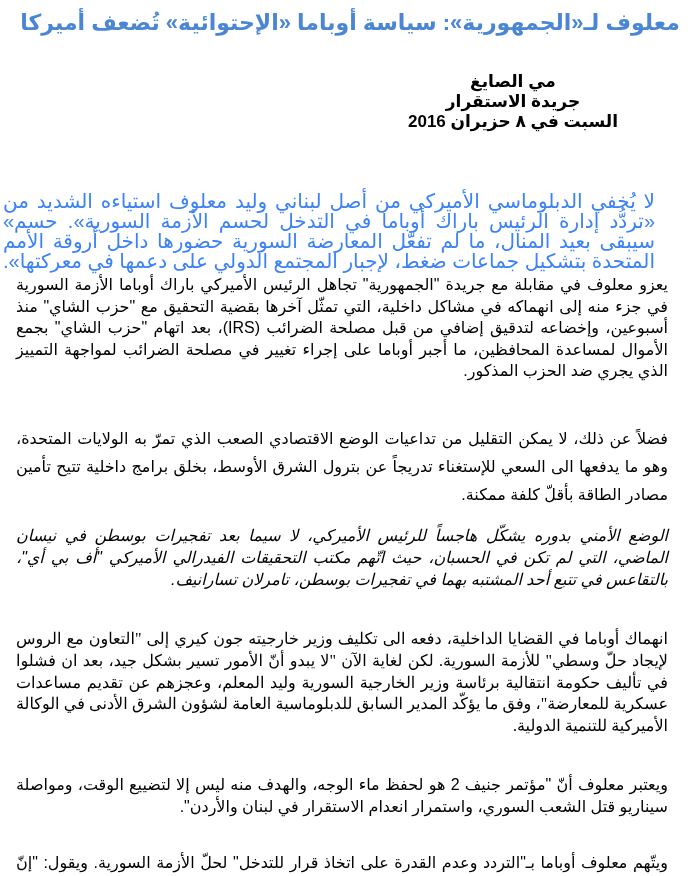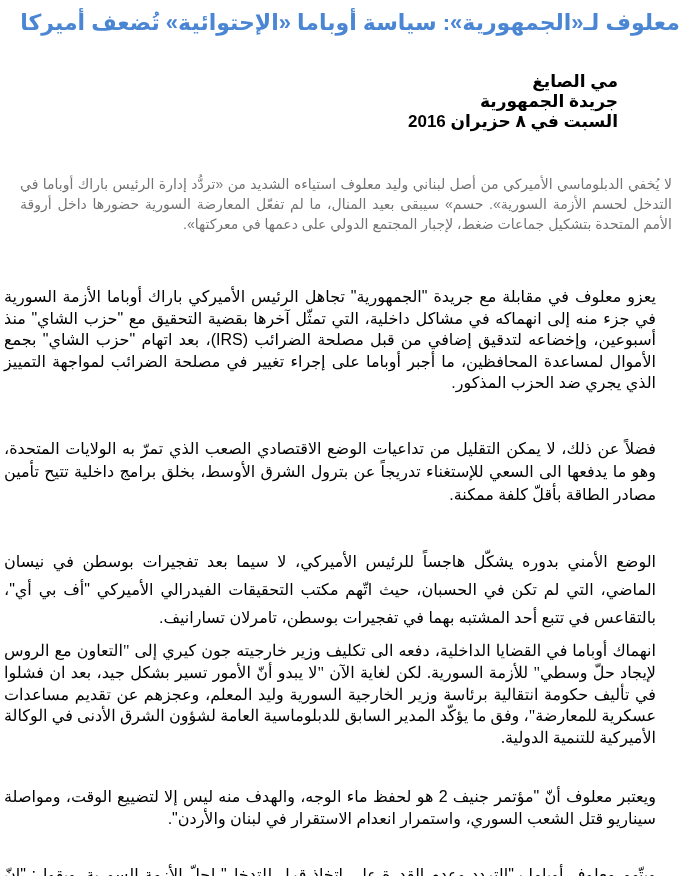--- a/index.html
+++ b/index.html
@@ -31,64 +31,64 @@
       font-weight: bold;
       font-size: 22px;
       line-height: 30px;
       color: #4a86d4;
       margin: 0;
     }
     .byline {
       position: absolute;
       top: 72px;
       right: 82px;
-      text-align: right;
+      text-align: center;
       font-weight: bold;
       font-size: 17px;
       line-height: 20px;
       margin: 0;
     }
     .byline div { white-space: nowrap; }
     .intro {
       position: absolute;
       top: 174px;
       right: 28px;
       width: 652px;
-      color: #737373;
-      font-size: 14px;
+      color: #3b82f6;
+      font-size: 20px;
       line-height: 20px;
       text-align: justify;
-      margin: 0;
+      margin: 17px;
     }
     .para {
       position: absolute;
       right: 28px;
       width: 652px;
       font-size: 16px;
       line-height: 21.5px;
       text-align: justify;
-      margin: 16px;
+      margin: 4px;
     }
     #p1 { top: 270px; line-height: 21.6px; }
-    #p2 { top: 421px; line-height: 23px; }
-    #p3 { top: 532px; line-height: 28px; }
+    #p2 { top: 421px; line-height: 28px; }
+    #p3 { top: 521px; line-height: 22px; font-style: italic; }
     #p4 { top: 624px; line-height: 21.8px; font-family: Liberation Serif, serif; }
     #p5 { top: 770px; line-height: 22px; }
     #p6 { top: 848px; line-height: 22px; }
   </style>
 </head>
 <body>
 
 <div class="page">
 
   <h1 class="title">معلوف لـ«الجمهورية»: سياسة أوباما «الإحتوائية» تُضعف أميركا</h1>
 
   <div class="byline">
     <div>مي الصايغ</div>
-    <div>جريدة الجمهورية</div>
+    <div>جريدة الاستقرار</div>
     <div>السبت في ٨ حزيران 2016</div>
   </div>
 
   <p class="intro">لا يُخفي الدبلوماسي الأميركي من أصل لبناني وليد معلوف استياءه الشديد من «تردُّد إدارة الرئيس باراك أوباما في التدخل لحسم الأزمة السورية». حسم» سيبقى بعيد المنال، ما لم تفعّل المعارضة السورية حضورها داخل أروقة الأمم المتحدة بتشكيل جماعات ضغط، لإجبار المجتمع الدولي على دعمها في معركتها».</p>
 
   <p class="para" id="p1">يعزو معلوف في مقابلة مع جريدة "الجمهورية" تجاهل الرئيس الأميركي باراك أوباما الأزمة السورية في جزء منه إلى انهماكه في مشاكل داخلية، التي تمثّل آخرها بقضية التحقيق مع "حزب الشاي" منذ أسبوعين، وإخضاعه لتدقيق إضافي من قبل مصلحة الضرائب (IRS)، بعد اتهام "حزب الشاي" بجمع الأموال لمساعدة المحافظين، ما أجبر أوباما على إجراء تغيير في مصلحة الضرائب لمواجهة التمييز الذي يجري ضد الحزب المذكور.</p>
   <p class="para" id="p2">فضلاً عن ذلك، لا يمكن التقليل من تداعيات الوضع الاقتصادي الصعب الذي تمرّ به الولايات المتحدة، وهو ما يدفعها الى السعي للإستغناء تدريجاً عن بترول الشرق الأوسط، بخلق برامج داخلية تتيح تأمين مصادر الطاقة بأقلّ كلفة ممكنة.</p>
   <p class="para" id="p3">الوضع الأمني بدوره يشكّل هاجساً للرئيس الأميركي، لا سيما بعد تفجيرات بوسطن في نيسان الماضي، التي لم تكن في الحسبان، حيث اتّهم مكتب التحقيقات الفيدرالي الأميركي "أف بي أي"، بالتقاعس في تتبع أحد المشتبه بهما في تفجيرات بوسطن، تامرلان تسارانيف.</p>
   <p class="para" id="p4">انهماك أوباما في القضايا الداخلية، دفعه الى تكليف وزير خارجيته جون كيري إلى "التعاون مع الروس لإيجاد حلّ وسطي" للأزمة السورية. لكن لغاية الآن "لا يبدو أنّ الأمور تسير بشكل جيد، بعد ان فشلوا في تأليف حكومة انتقالية برئاسة وزير الخارجية السورية وليد المعلم، وعجزهم عن تقديم مساعدات عسكرية للمعارضة"، وفق ما يؤكّد المدير السابق للدبلوماسية العامة لشؤون الشرق الأدنى في الوكالة الأميركية للتنمية الدولية.</p>
   <p class="para" id="p5">ويعتبر معلوف أنّ "مؤتمر جنيف 2 هو لحفظ ماء الوجه، والهدف منه ليس إلا لتضييع الوقت، ومواصلة سيناريو قتل الشعب السوري، واستمرار انعدام الاستقرار في لبنان والأردن".</p>

